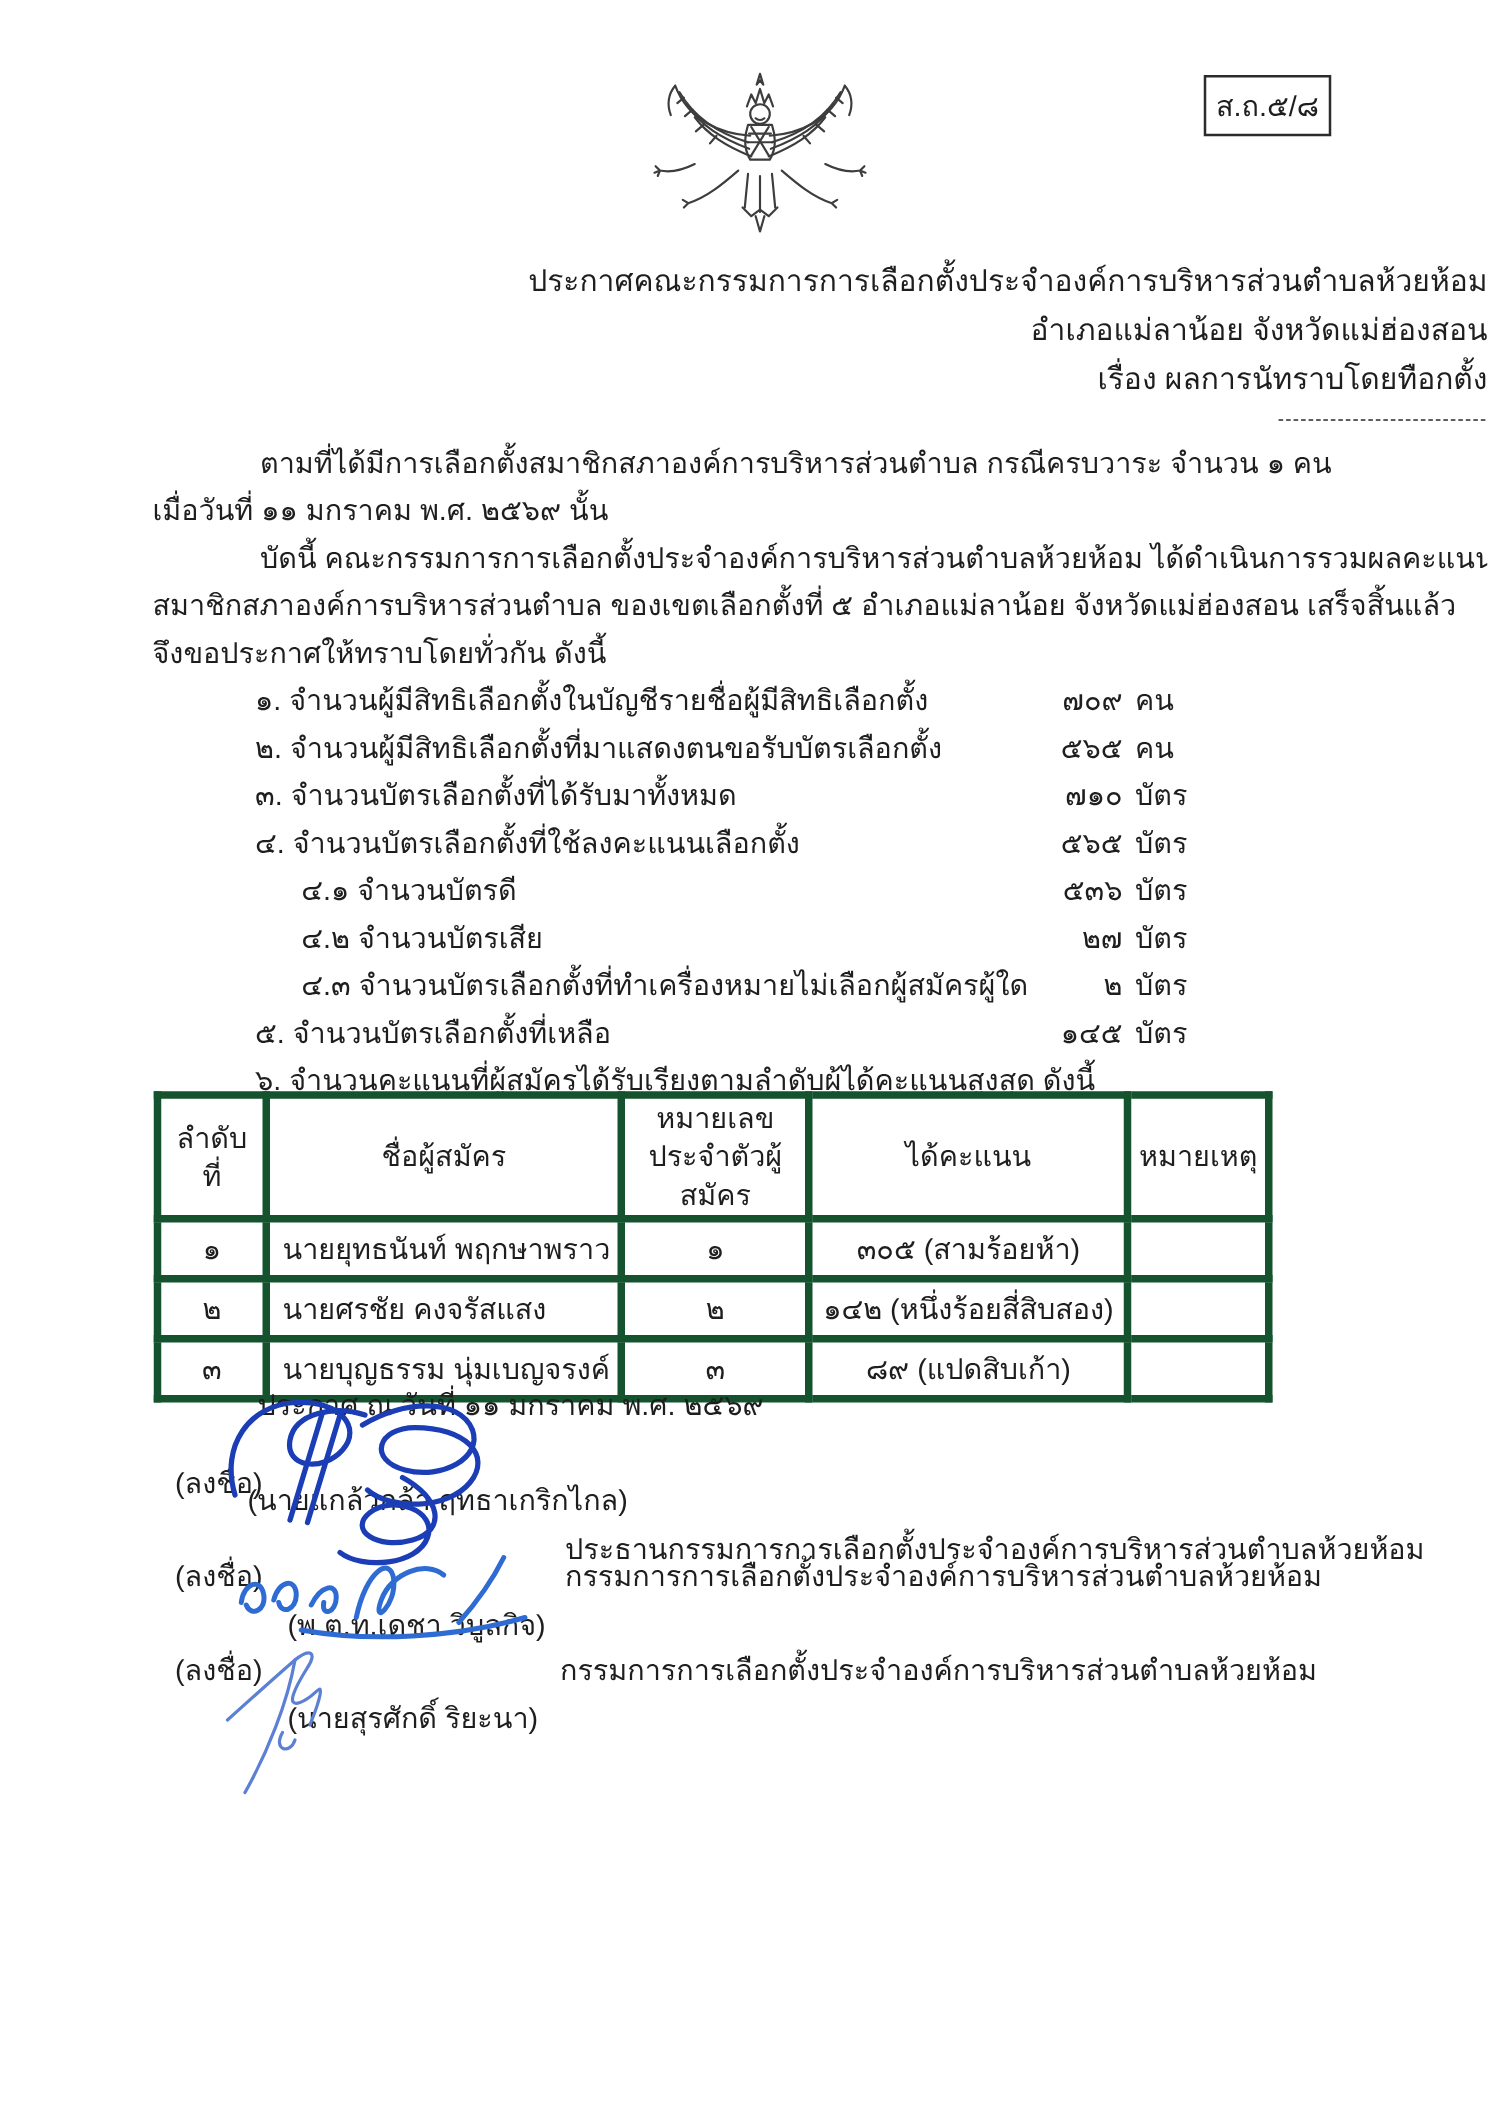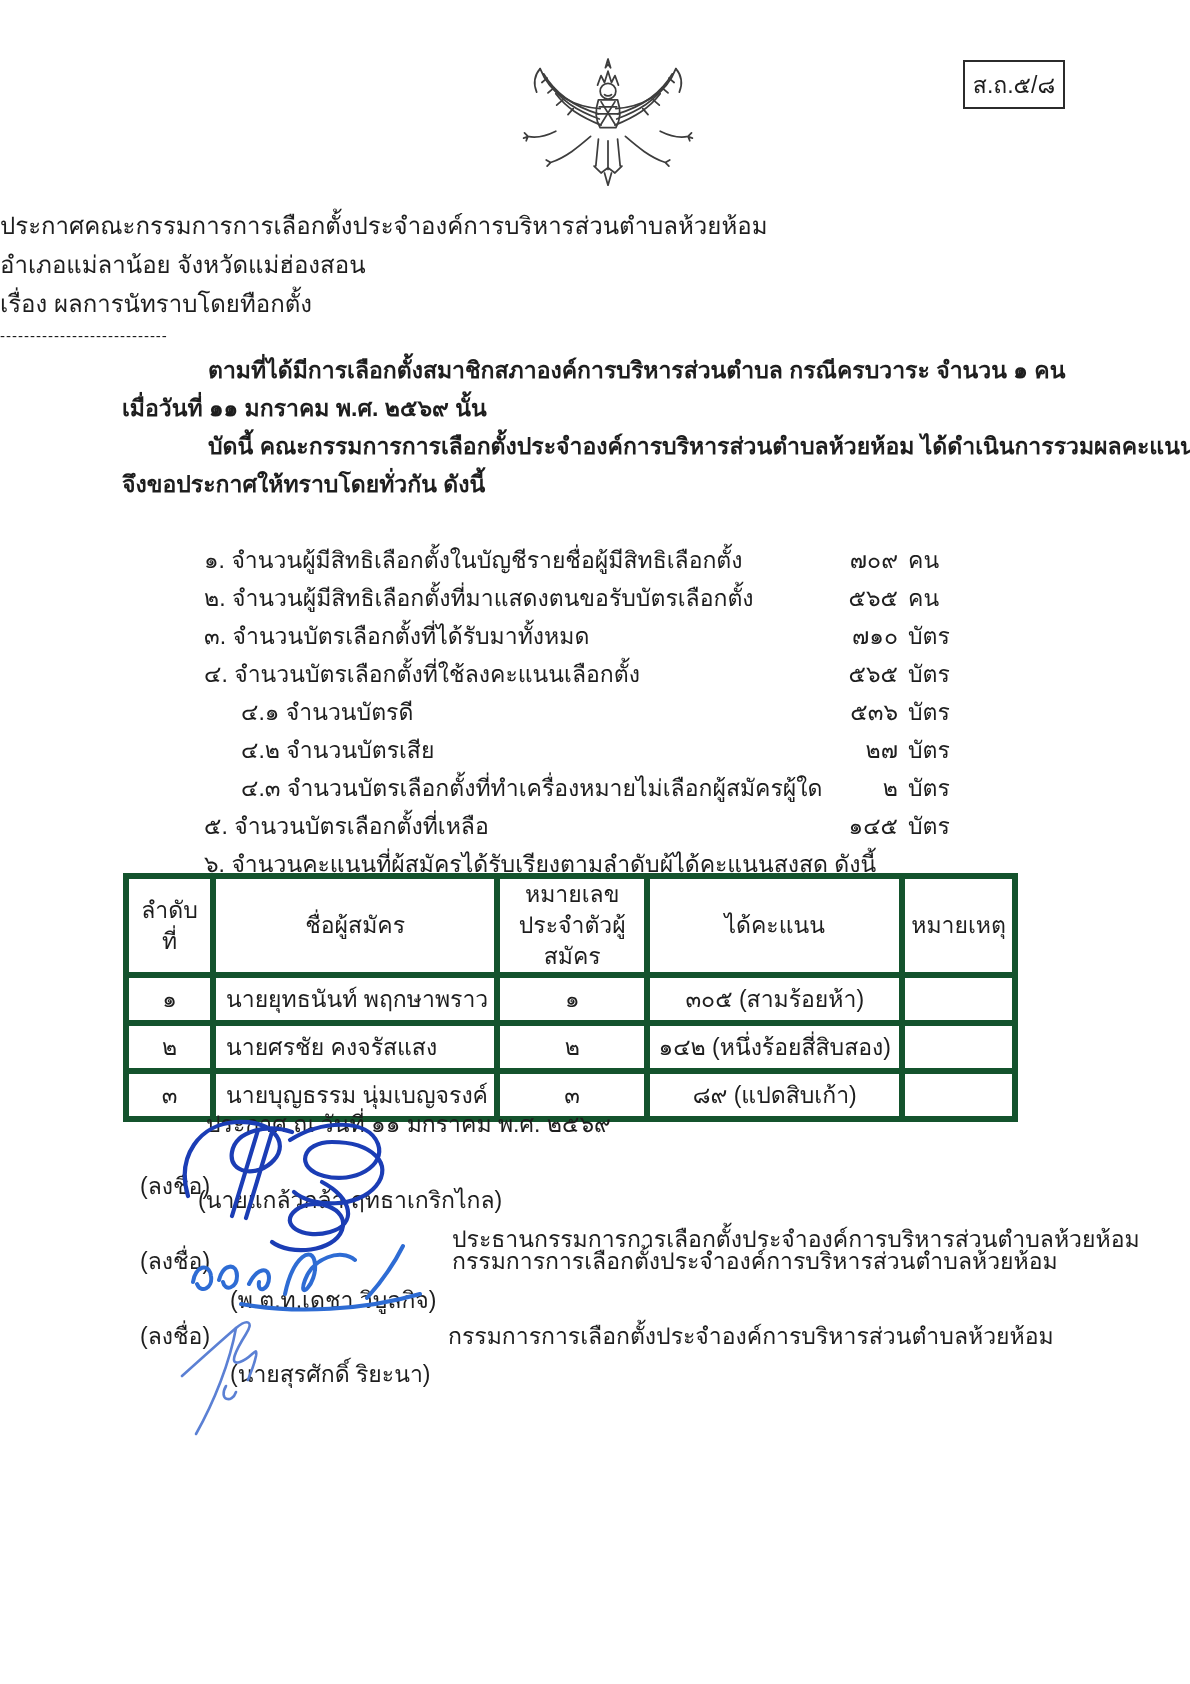--- a/index.html
+++ b/index.html
@@ -13,26 +13,26 @@
     position:absolute; left:963px; top:60px; width:98px; height:45px;
     border:2px solid #2b2b2b; display:flex; align-items:center; justify-content:center;
     font-size:23px;
   }
   
   .garuda { position:absolute; left:521px; top:56px; width:174px; height:140px; }
   .garuda path, .garuda circle, .garuda polyline { fill:none; stroke:#3d3d3d; stroke-width:2; stroke-linecap:round; stroke-linejoin:round; }
   
   .title-block {
     position:absolute; top:206px; left:0; width:100%;
-    text-align:left; font-size:24px; line-height:39px; font-weight:500;
+    text-align:right; font-size:24px; line-height:39px; font-weight:500;
   }
   .divider { font-size:15px; line-height:26px; letter-spacing:1px; font-weight:400; }
   
   .body-text { position:absolute; left:122px; top:351px; width:950px; font-size:23px; line-height:38px; }
-  .line { white-space:nowrap;font-weight:bold; }
+  .line { white-space:nowrap; }
   .indent { padding-left:86px; }
   
   .stats { position:absolute; left:204px; top:541px; width:758px; font-size:23px; }
   .stat-row { display:flex; align-items:center; height:38px; }
   .stat-row.sub { padding-left:37px; }
   .stat-label { flex:1 1 auto; white-space:nowrap; }
   .stat-num { width:64px; text-align:right; white-space:nowrap; }
   .stat-unit { width:54px; margin-left:10px; text-align:left; white-space:nowrap; }
   
   table.results { position:absolute; left:123px; top:873px; border-collapse:collapse; font-size:23px; table-layout:fixed; }
@@ -93,20 +93,21 @@
     <div>ประกาศคณะกรรมการการเลือกตั้งประจำองค์การบริหารส่วนตำบลห้วยห้อม</div>
     <div>อำเภอแม่ลาน้อย  จังหวัดแม่ฮ่องสอน</div>
     <div>เรื่อง  ผลการนัทราบโดยทือกตั้ง</div>
     <div class="divider">----------------------------</div>
   </div>
 
   <div class="body-text">
     <div class="line indent">ตามที่ได้มีการเลือกตั้งสมาชิกสภาองค์การบริหารส่วนตำบล กรณีครบวาระ จำนวน ๑ คน</div>
     <div class="line">เมื่อวันที่ ๑๑ มกราคม พ.ศ. ๒๕๖๙ นั้น</div>
     <div class="line indent">บัดนี้ คณะกรรมการการเลือกตั้งประจำองค์การบริหารส่วนตำบลห้วยห้อม ได้ดำเนินการรวมผลคะแนนเลือกตั้ง</div>
+    <div class="line">สมาชิกสภาองค์การบริหารส่วนตำบล ของเขตเลือกตั้งที่ ๕ อำเภอแม่ลาน้อย จังหวัดแม่ฮ่องสอน  เสร็จสิ้นแล้ว</div>
     <div class="line">จึงขอประกาศให้ทราบโดยทั่วกัน ดังนี้</div>
   </div>
 
   <div class="stats">
     <div class="stat-row">
       <span class="stat-label">๑. จำนวนผู้มีสิทธิเลือกตั้งในบัญชีรายชื่อผู้มีสิทธิเลือกตั้ง</span>
       <span class="stat-num">๗๐๙</span>
       <span class="stat-unit">คน</span>
     </div>
     <div class="stat-row">

